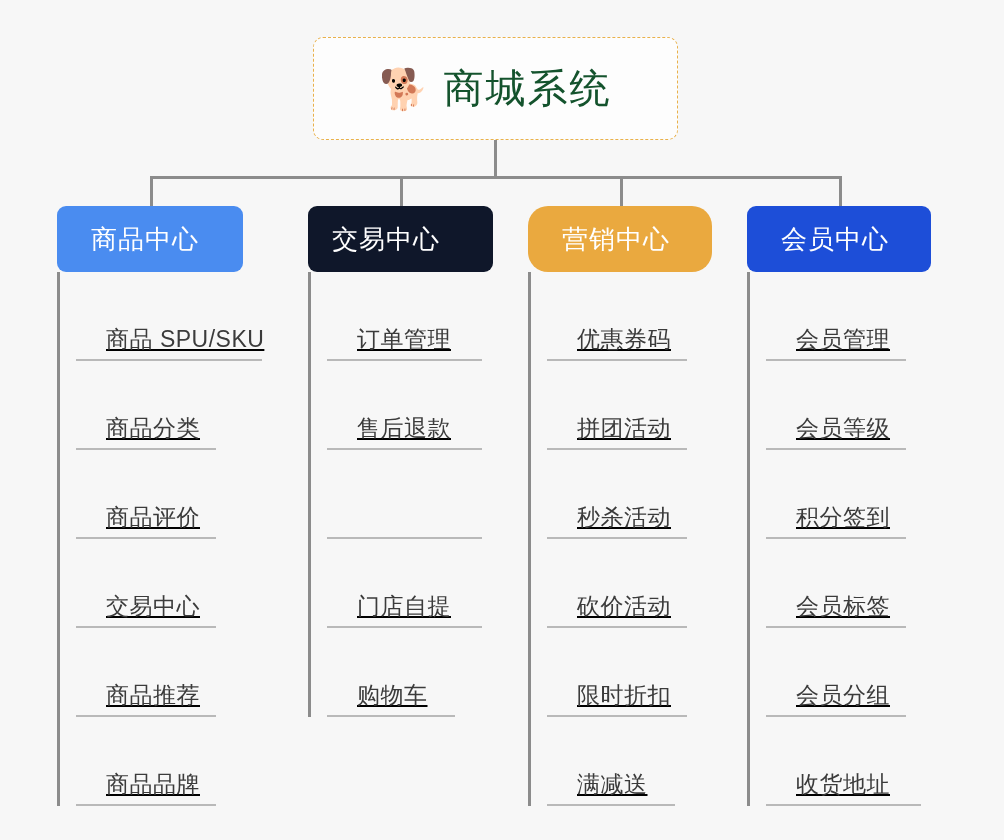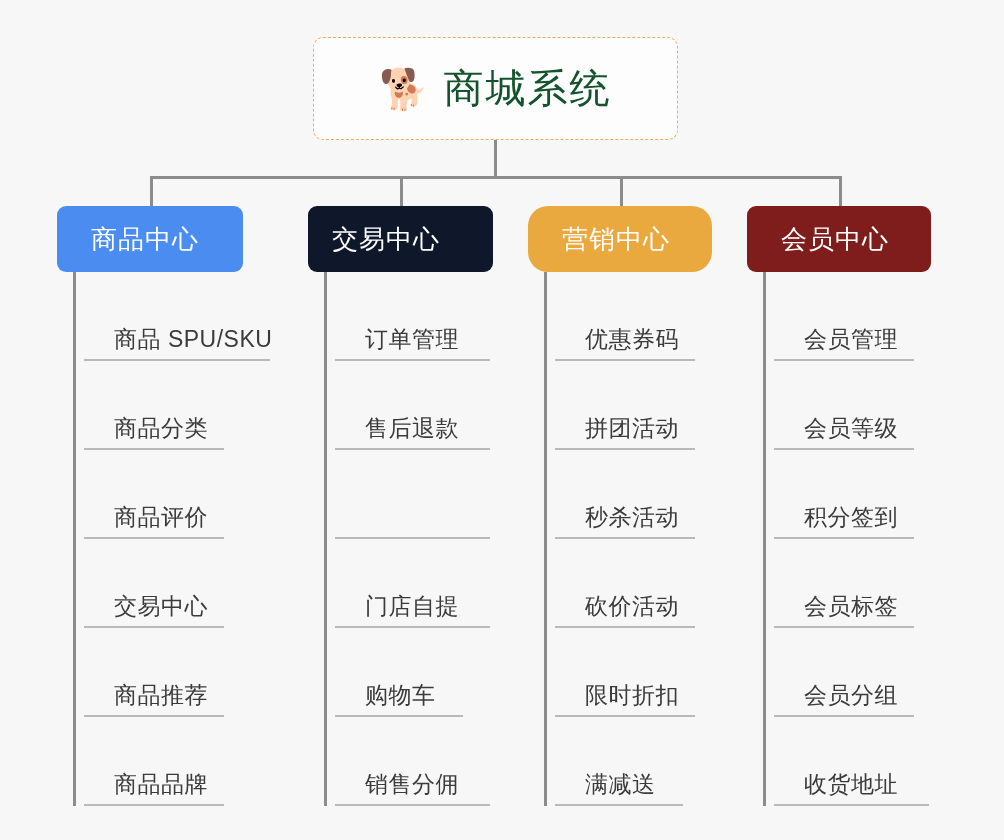--- a/index.html
+++ b/index.html
@@ -73,23 +73,23 @@
   .cat-header-label {
     color: #ffffff;
     font-size: 26px;
     letter-spacing: 1px;
     white-space: nowrap;
   }
 
   
   .leaf-list {
     position: relative;
-    margin-left: 16px;
-    padding-left: 8px;
+    padding-left: 16px;
     border-left: 3px solid #8c8c8c;
+    text-decoration: underline;
   }
   .leaf-item {
     position: relative;
     height: 89px;
     box-sizing: border-box;
     display: flex;
     align-items: flex-end;
   }
   .leaf-underline {
     position: absolute;
@@ -176,24 +176,20 @@
             <span class="leaf-underline" style="width: 155px;"></span>
           </div>
           <div class="leaf-item">
             <span class="leaf-label">门店自提</span>
             <span class="leaf-underline" style="width: 155px;"></span>
           </div>
           <div class="leaf-item">
             <span class="leaf-label">购物车</span>
             <span class="leaf-underline" style="width: 128px;"></span>
           </div>
-          <div class="leaf-item">
-            <span class="leaf-label">销售分佣</span>
-            <span class="leaf-underline" style="width: 155px;"></span>
-          </div>
         </div>
       </div>
       <div class="column" style="left: 528px; width: 184px;">
         <div class="cat-header" style="background: rgb(234, 169, 63); width: 184px; border-radius: 20px;">
           <span class="cat-header-label">营销中心</span>
         </div>
         <div class="leaf-list">
           <div class="leaf-item">
             <span class="leaf-label">优惠券码</span>
             <span class="leaf-underline" style="width: 140px;"></span>
@@ -214,21 +210,21 @@
             <span class="leaf-label">限时折扣</span>
             <span class="leaf-underline" style="width: 140px;"></span>
           </div>
           <div class="leaf-item">
             <span class="leaf-label">满减送</span>
             <span class="leaf-underline" style="width: 128px;"></span>
           </div>
         </div>
       </div>
       <div class="column" style="left: 747px; width: 184px;">
-        <div class="cat-header" style="background: #7f1d1d; width: 184px;">
+        <div class="cat-header" style="background: #1d4ed8; width: 184px;">
           <span class="cat-header-label">会员中心</span>
         </div>
         <div class="leaf-list">
           <div class="leaf-item">
             <span class="leaf-label">会员管理</span>
             <span class="leaf-underline" style="width: 140px;"></span>
           </div>
           <div class="leaf-item">
             <span class="leaf-label">会员等级</span>
             <span class="leaf-underline" style="width: 140px;"></span>

